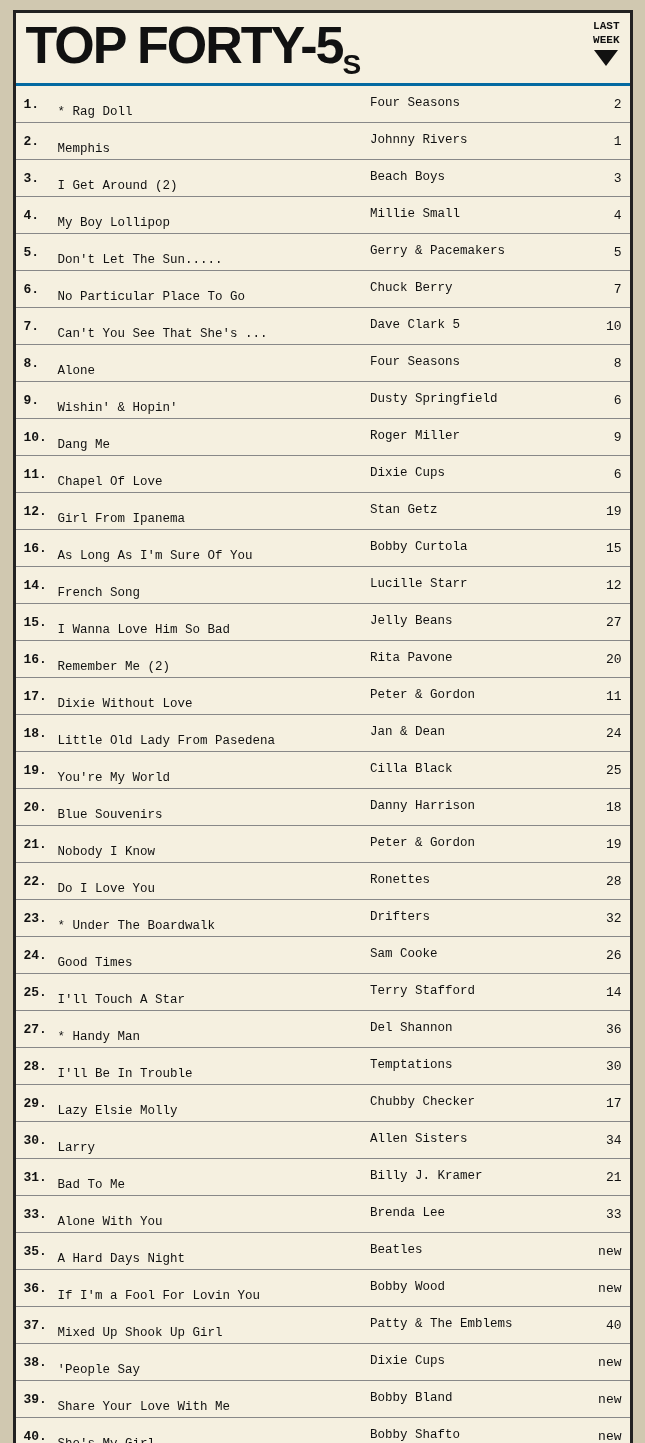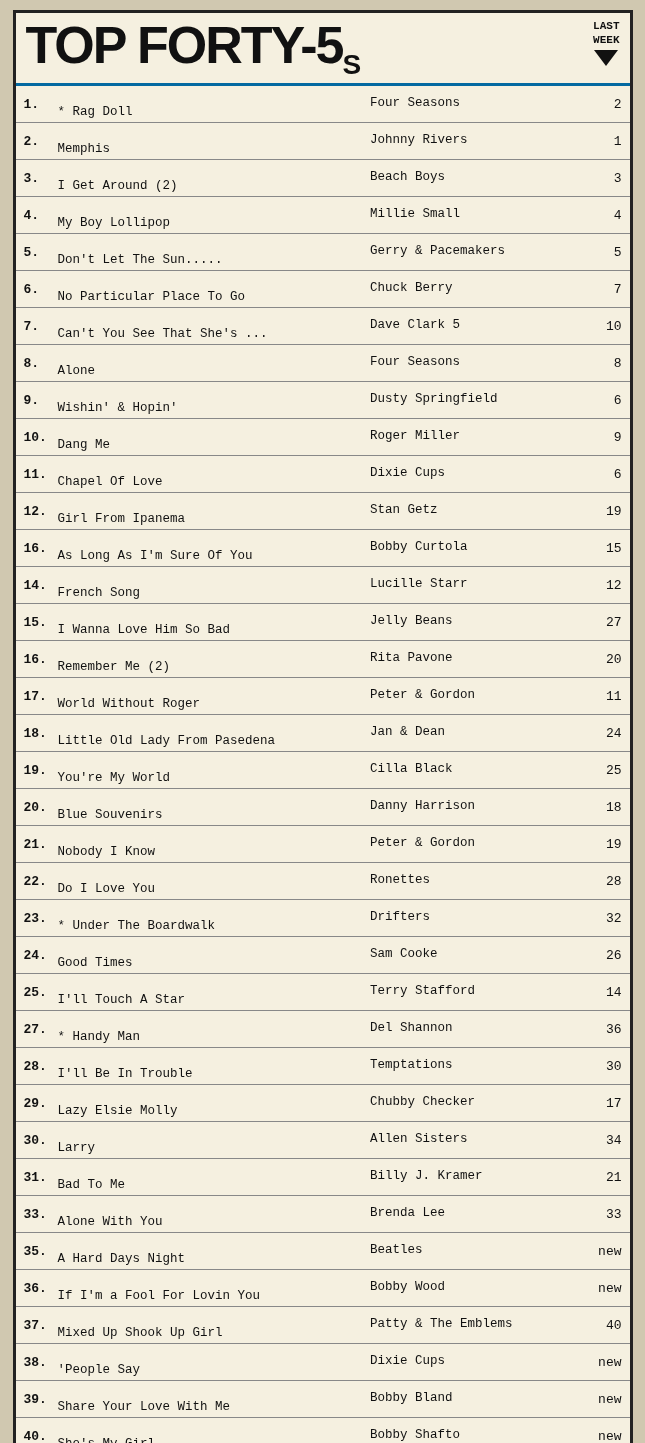--- a/index.html
+++ b/index.html
@@ -206,21 +206,21 @@
           <td class="col-last">27</td>
         </tr>
         <tr>
           <td class="col-num">16.</td>
           <td class="col-song">Remember Me (2)</td>
           <td class="col-artist">Rita Pavone</td>
           <td class="col-last">20</td>
         </tr>
         <tr>
           <td class="col-num">17.</td>
-          <td class="col-song">World Without Roger</td>
+          <td class="col-song">Dixie Without Love</td>
           <td class="col-artist">Peter &amp; Gordon</td>
           <td class="col-last">11</td>
         </tr>
         <tr>
           <td class="col-num">18.</td>
           <td class="col-song">Little Old Lady From Pasedena</td>
           <td class="col-artist">Jan &amp; Dean</td>
           <td class="col-last">24</td>
         </tr>
         <tr>

